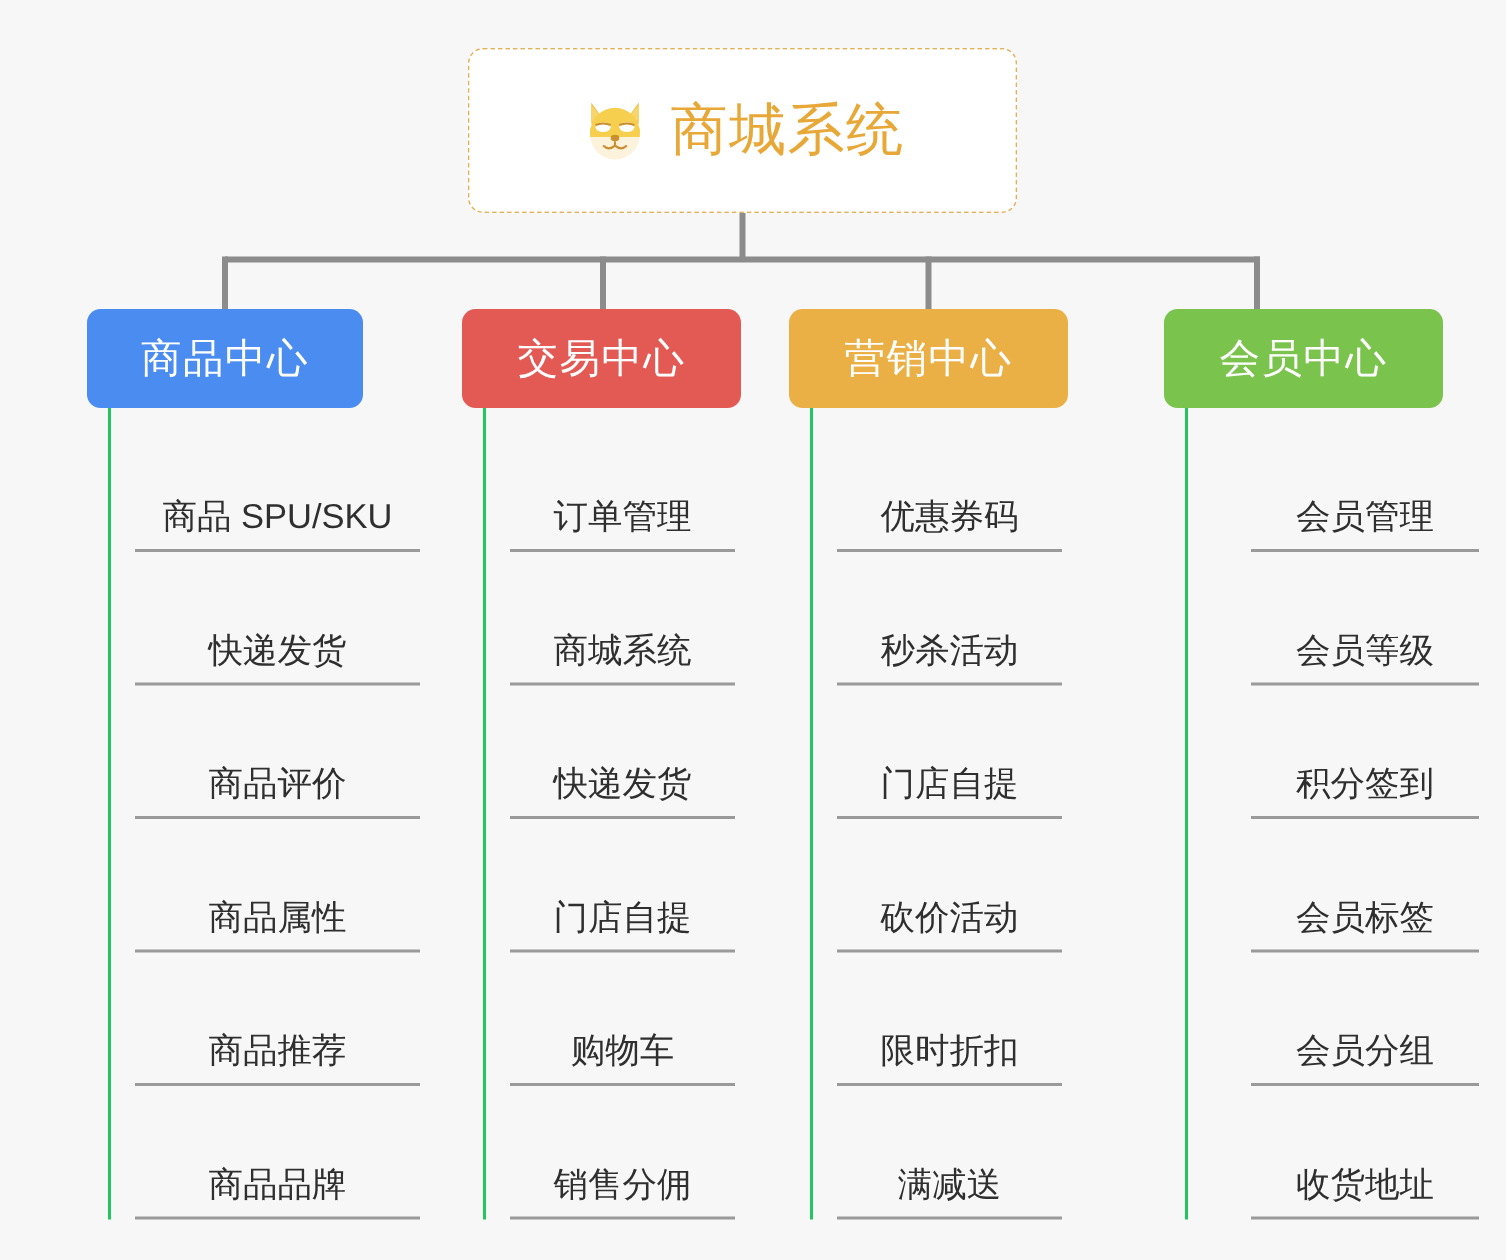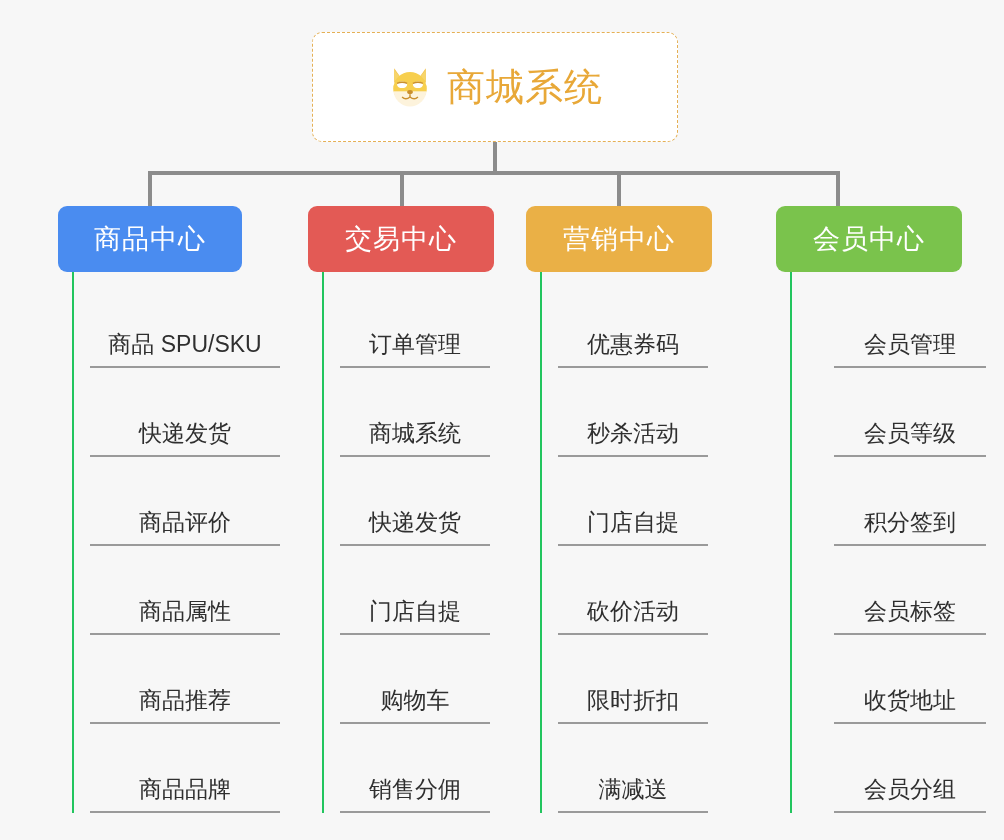--- a/index.html
+++ b/index.html
@@ -213,18 +213,18 @@
 
   <div class="column col-4">
     <div class="category-box cat-4">
       <span>会员中心</span>
     </div>
     <div class="leaf-list">
       <div class="leaf-item">会员管理</div>
       <div class="leaf-item">会员等级</div>
       <div class="leaf-item">积分签到</div>
       <div class="leaf-item">会员标签</div>
+      <div class="leaf-item">会员分组</div>
       <div class="leaf-item">收货地址</div>
-      <div class="leaf-item">会员分组</div>
     </div>
   </div>
 
 </div>
 
 </body></html>

